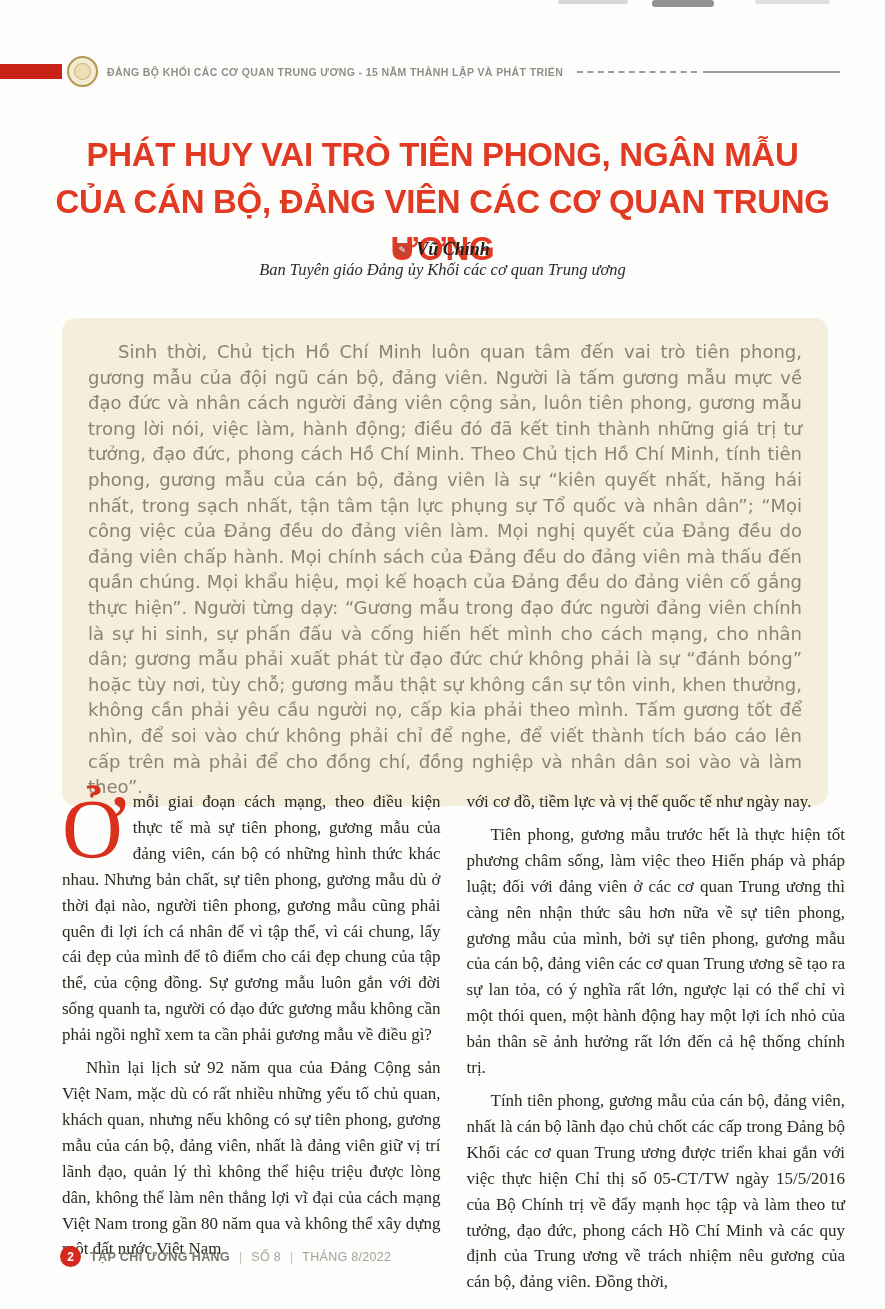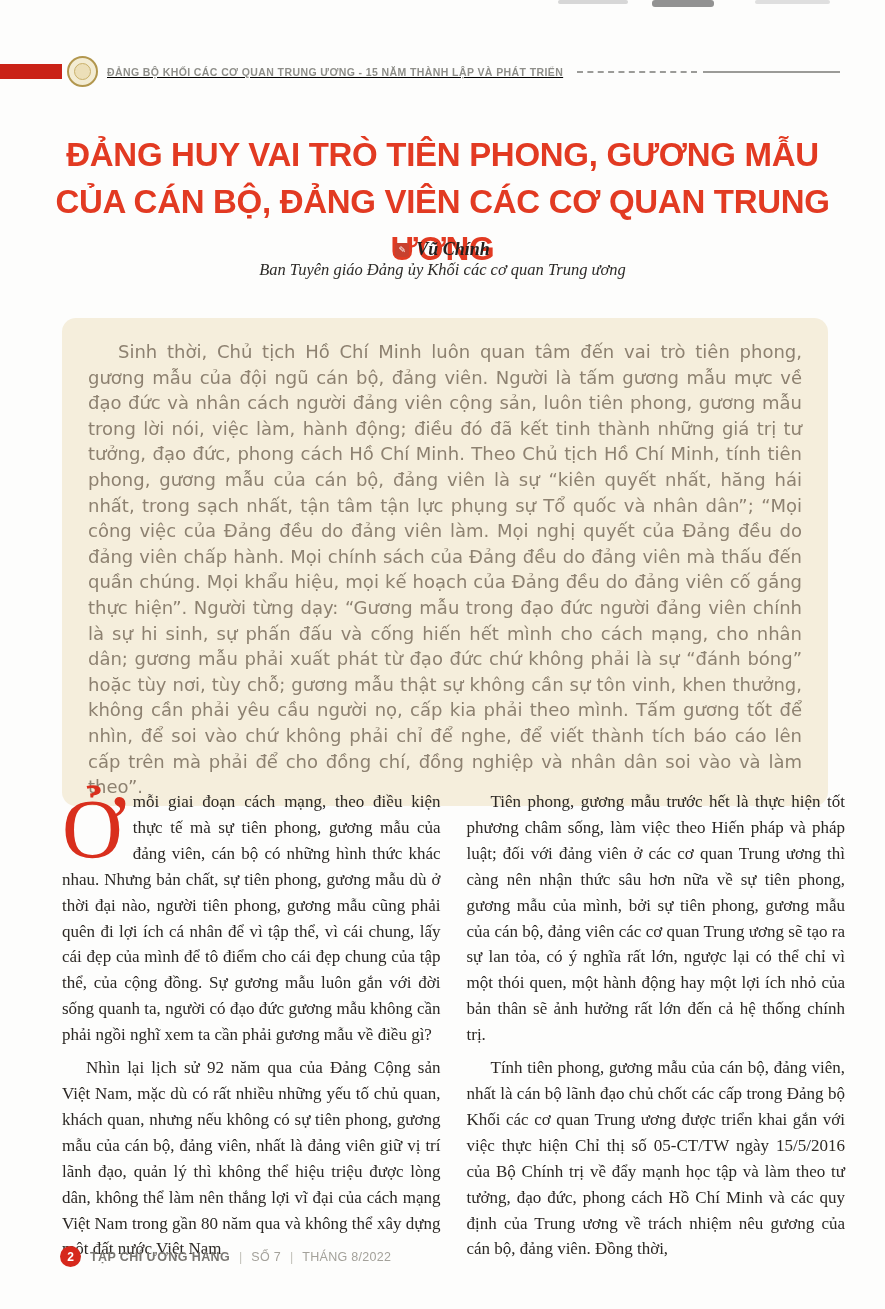--- a/index.html
+++ b/index.html
@@ -13,21 +13,21 @@
 
   
   .smudge { position:absolute; border-radius:3px; }
   .smudge-a { top:0; left:558px; width:70px; height:4px; background:#777; opacity:.28; }
   .smudge-b { top:0; left:652px; width:62px; height:7px; background:#3a3a3a; opacity:.55; }
   .smudge-c { top:0; left:755px; width:75px; height:4px; background:#888; opacity:.25; }
 
   
   .page-header {
     position:absolute; top:56px; left:0; right:45px;
-    display:flex; align-items:center;text-decoration:underline;
+    display:flex; align-items:center;
   }
   .red-bar { width:62px; height:15px; background:#ca2217; flex:0 0 auto; }
   .org-logo {
     width:31px; height:31px; border-radius:50%;
     border:2px solid #b2974e; background:#f3ecd3;
     margin-left:5px; flex:0 0 auto;
     display:flex; align-items:center; justify-content:center;
   }
   .org-logo .logo-core {
     width:17px; height:17px; border-radius:50%;
@@ -121,21 +121,21 @@
   <div class="red-bar"></div>
   <div class="org-logo">
     <div class="logo-core"></div>
   </div>
   <div class="banner-text">ĐẢNG BỘ KHỐI CÁC CƠ QUAN TRUNG ƯƠNG - 15 NĂM THÀNH LẬP VÀ PHÁT TRIỂN</div>
   <div class="rule-dashes"></div>
   <div class="rule-solid"></div>
 </div>
 
 <h1 class="article-title">
-  <span>ĐẢNG HUY VAI TRÒ TIÊN PHONG, GƯƠNG MẪU</span>
+  <span>PHÁT HUY VAI TRÒ TIÊN PHONG, NGÂN MẪU</span>
   <span>CỦA CÁN BỘ, ĐẢNG VIÊN CÁC CƠ QUAN TRUNG ƯƠNG</span>
 </h1>
 
 <div class="author-block">
   <div class="author-line">
     <span class="pen-badge"></span>
     <span class="author-name">Vũ Chính</span>
   </div>
   <div class="author-affiliation">Ban Tuyên giáo Đảng ủy Khối các cơ quan Trung ương</div>
 </div>
@@ -146,25 +146,26 @@
 
 <div class="body-columns">
   <div class="col">
     <p class="body-para no-indent">
       <span class="dropcap">Ở</span>
       <span>mỗi giai đoạn cách mạng, theo điều kiện thực tế mà sự tiên phong, gương mẫu của đảng viên, cán bộ có những hình thức khác nhau. Nhưng bản chất, sự tiên phong, gương mẫu dù ở thời đại nào, người tiên phong, gương mẫu cũng phải quên đi lợi ích cá nhân để vì tập thể, vì cái chung, lấy cái đẹp của mình để tô điểm cho cái đẹp chung của tập thể, của cộng đồng. Sự gương mẫu luôn gắn với đời sống quanh ta, người có đạo đức gương mẫu không cần phải ngồi nghĩ xem ta cần phải gương mẫu về điều gì?</span>
     </p>
     <p class="body-para">Nhìn lại lịch sử 92 năm qua của Đảng Cộng sản Việt Nam, mặc dù có rất nhiều những yếu tố chủ quan, khách quan, nhưng nếu không có sự tiên phong, gương mẫu của cán bộ, đảng viên, nhất là đảng viên giữ vị trí lãnh đạo, quản lý thì không thể hiệu triệu được lòng dân, không thể làm nên thắng lợi vĩ đại của cách mạng Việt Nam trong gần 80 năm qua và không thể xây dựng một đất nước Việt Nam</p>
   </div>
   <div class="col">
+    <p class="body-para no-indent">với cơ đồ, tiềm lực và vị thế quốc tế như ngày nay.</p>
     <p class="body-para">Tiên phong, gương mẫu trước hết là thực hiện tốt phương châm sống, làm việc theo Hiến pháp và pháp luật; đối với đảng viên ở các cơ quan Trung ương thì càng nên nhận thức sâu hơn nữa về sự tiên phong, gương mẫu của mình, bởi sự tiên phong, gương mẫu của cán bộ, đảng viên các cơ quan Trung ương sẽ tạo ra sự lan tỏa, có ý nghĩa rất lớn, ngược lại có thể chỉ vì một thói quen, một hành động hay một lợi ích nhỏ của bản thân sẽ ảnh hưởng rất lớn đến cả hệ thống chính trị.</p>
     <p class="body-para">Tính tiên phong, gương mẫu của cán bộ, đảng viên, nhất là cán bộ lãnh đạo chủ chốt các cấp trong Đảng bộ Khối các cơ quan Trung ương được triển khai gắn với việc thực hiện Chỉ thị số 05-CT/TW ngày 15/5/2016 của Bộ Chính trị về đẩy mạnh học tập và làm theo tư tưởng, đạo đức, phong cách Hồ Chí Minh và các quy định của Trung ương về trách nhiệm nêu gương của cán bộ, đảng viên. Đồng thời,</p>
   </div>
 </div>
 
 <div class="page-footer">
   <div class="page-badge">2</div>
   <span class="journal-name">TẠP CHÍ ƯƠNG HÀNG</span>
   <span class="footer-sep">|</span>
-  <span class="footer-meta">SỐ 7</span>
+  <span class="footer-meta">SỐ 8</span>
   <span class="footer-sep">|</span>
   <span class="footer-meta">THÁNG 8/2022</span>
 </div>
 
 </body></html>

